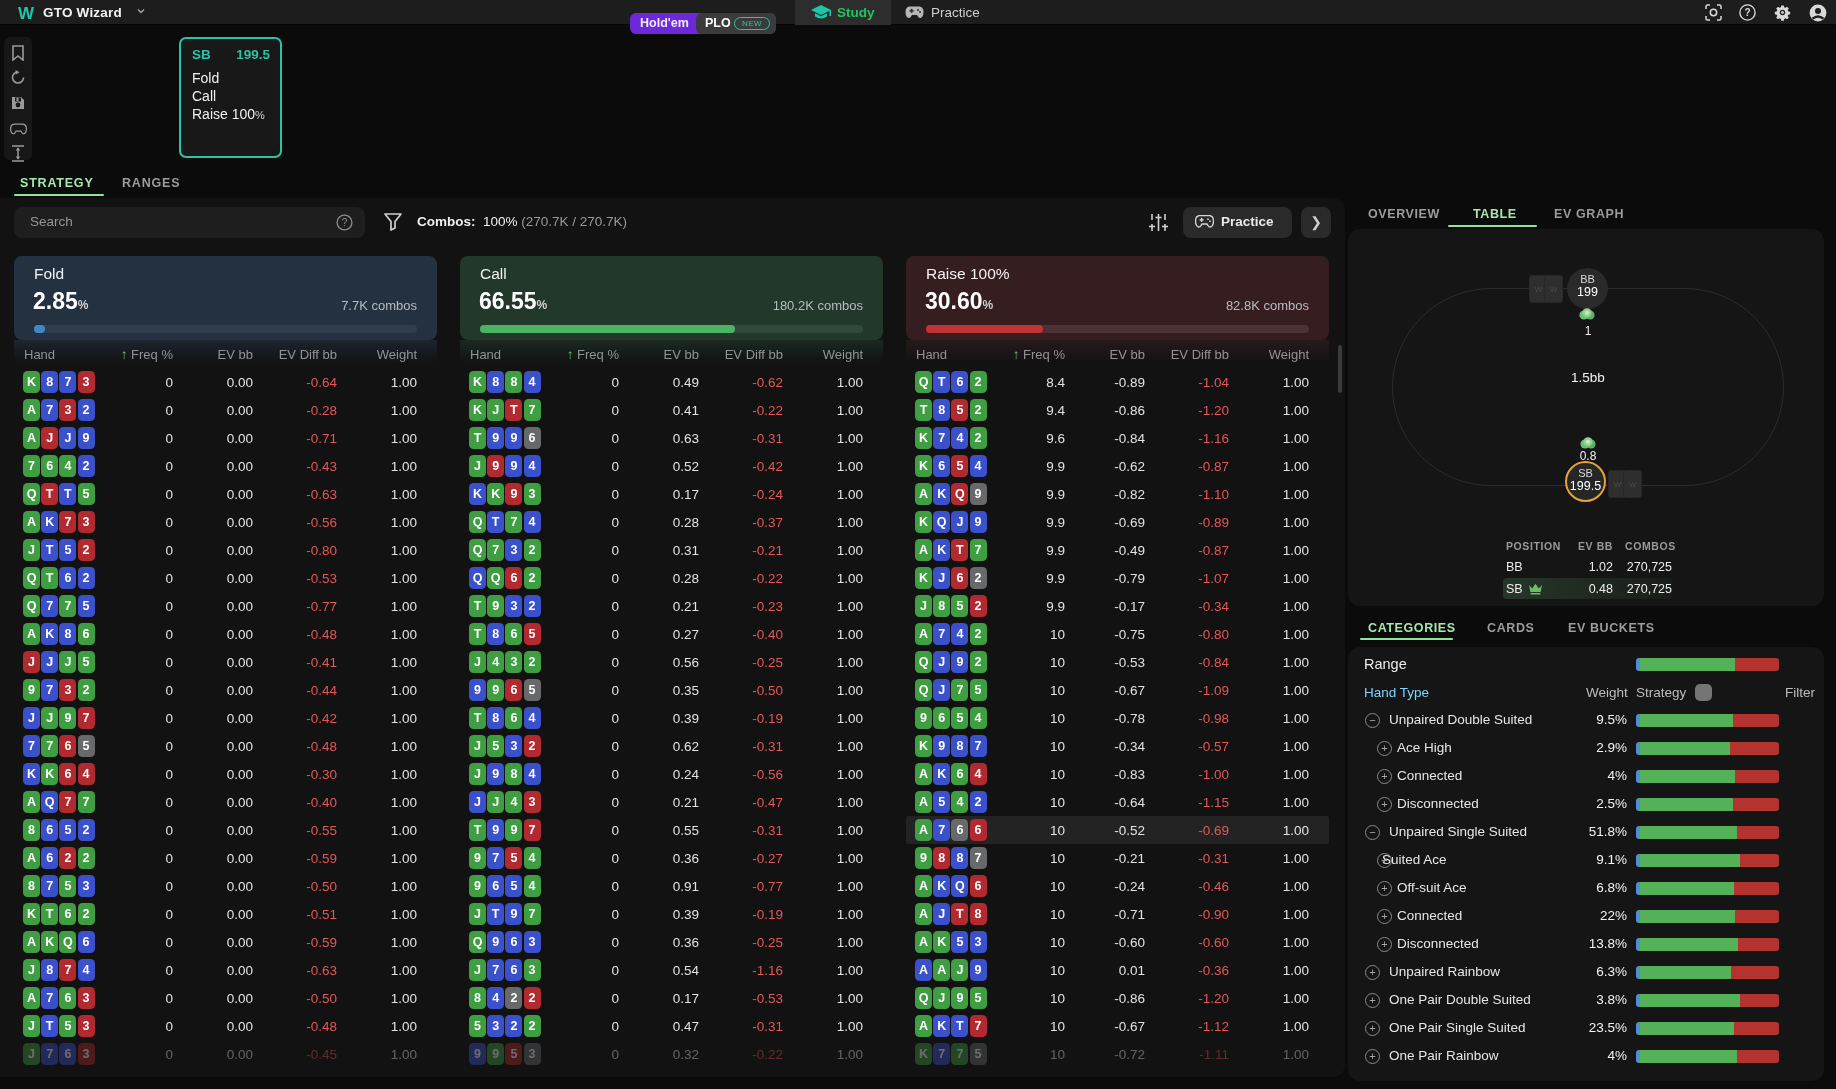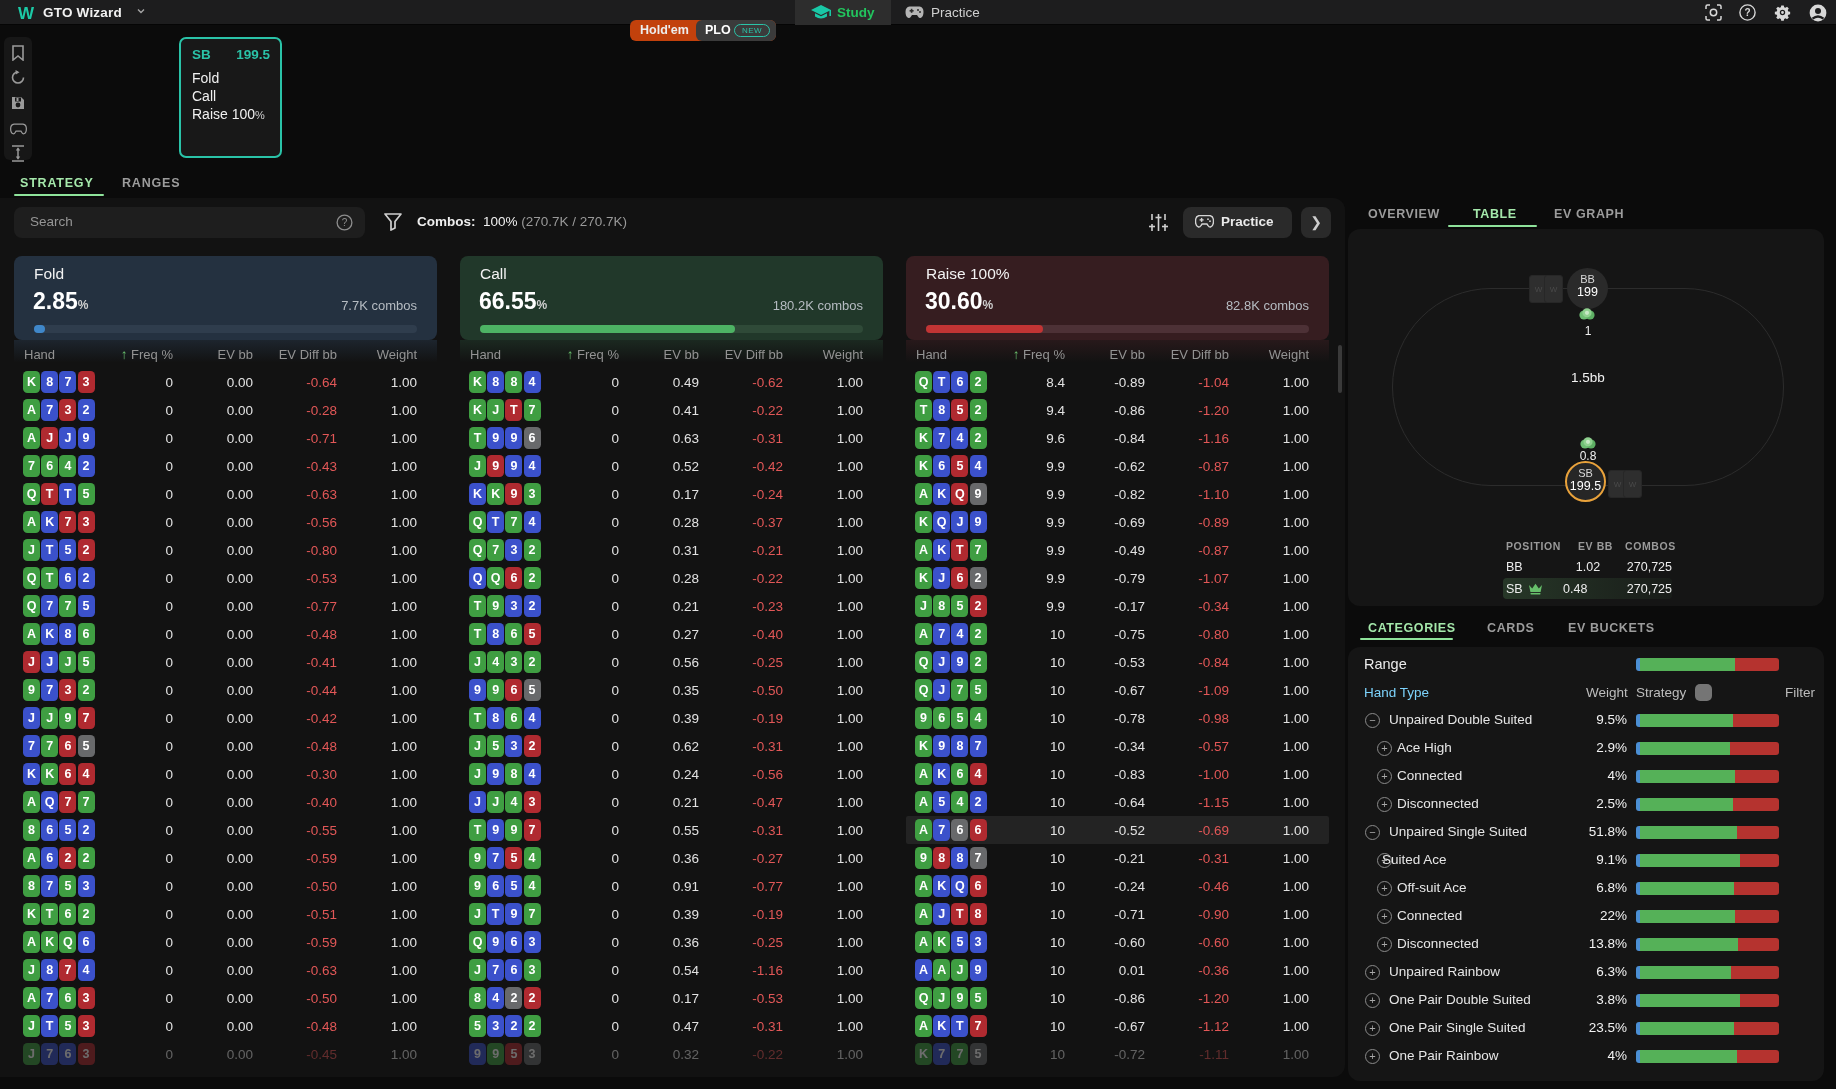--- a/index.html
+++ b/index.html
@@ -4,21 +4,21 @@
 * {margin:0;padding:0;box-sizing:border-box}
 html,body {width:1836px;height:1089px;background:#0a0a0a;font-family:"Liberation Sans",sans-serif;overflow:hidden}
 #page {position:relative;width:1836px;height:1089px;background:#0b0b0b;color:#e6e6e6}
 .abs {position:absolute}
 
 
 #topbar {position:absolute;left:0;top:0;width:1836px;height:25px;background:#1d1d1e;border-bottom:1px solid #050505}
 #logo {position:absolute;left:16px;top:4px}
 #brand {position:absolute;left:43px;top:5px;font-size:13.5px;font-weight:bold;color:#f2f2f2;letter-spacing:.2px}
 #brandchev {position:absolute;left:136px;top:6px;color:#a5a5a5;font-size:9px}
-#seg {position:absolute;left:630px;top:20px;width:146px;height:21px;background:#c2410c;border-radius:6px}
+#seg {position:absolute;left:630px;top:13px;width:146px;height:21px;background:#6d28d9;border-radius:6px}
 #seg .he {position:absolute;left:10px;top:3px;font-size:12.5px;font-weight:bold;color:#ededed}
 #plo {position:absolute;left:66px;top:0;width:80px;height:21px;background:#3b3b3b;border-radius:6px}
 #plo b {position:absolute;left:9px;top:3px;font-size:12.5px;color:#fff}
 #plonew {position:absolute;left:38px;top:4px;width:36px;height:13px;border:1px solid #2ac3a8;border-radius:7px;color:#2ac3a8;font-size:8px;text-align:center;line-height:11px;letter-spacing:.5px}
 #studytile {position:absolute;left:795px;top:0;width:96px;height:25px;background:#2d2d2d}
 #studytxt {position:absolute;left:837px;top:5px;color:#22c55e;font-size:13.5px;font-weight:bold}
 #practxt {position:absolute;left:931px;top:5px;color:#cfcfcf;font-size:13.5px}
 .tbico {position:absolute;top:4px}
 
 
@@ -1233,29 +1233,29 @@
  <div class="cardback" style="left:260px;top:241px">W</div>
  <div class="cardback" style="left:275px;top:241px">W</div>
  <div class="seat" id="sbseat">
         <div class="p">SB</div>
         <div class="s">199.5</div>
       </div>
  <div class="pth" style="left:158px;top:311px">POSITION</div>
  <div class="pth" style="left:215px;top:311px;width:50px;text-align:right;white-space:nowrap">EV BB</div>
  <div class="pth" style="left:277px;top:311px;width:47px;text-align:right">COMBOS</div>
  <div class="ptc" style="left:158px;top:331px">BB</div>
- <div class="ptc" style="left:215px;top:331px;width:50px;text-align:center">1.02</div>
+ <div class="ptc" style="left:215px;top:331px;width:50px;text-align:right">1.02</div>
  <div class="ptc" style="left:269px;top:331px;width:55px;text-align:right">270,725</div>
  <div id="sbhl"></div>
  <div class="ptc" style="left:158px;top:353px">SB</div>
  <svg class="abs" style="left:180px;top:354px" width="15" height="12" viewBox="0 0 15 12">
         <path d="M1 2 L4.2 5.4 L7.5 0.8 L10.8 5.4 L14 2 L12.6 9 H2.4 Z" fill="#67c06b"></path>
         <rect x="2.4" y="10" width="10.2" height="1.6" rx=".8" fill="#67c06b"></rect>
       </svg>
- <div class="ptc" style="left:215px;top:353px;width:50px;">0.48</div>
+ <div class="ptc" style="left:215px;top:353px;width:50px;text-align:right">0.48</div>
  <div class="ptc" style="left:269px;top:353px;width:55px;text-align:right">270,725</div>
 </div>
 
 <div class="rtab on" style="left:1368px;top:621px">CATEGORIES</div>
 <div class="rtab" style="left:1487px;top:621px">CARDS</div>
 <div class="rtab" style="left:1568px;top:621px">EV BUCKETS</div>
 <div id="cline"></div>
 
 <div id="catcard">
  <div id="rangelab">Range</div>

